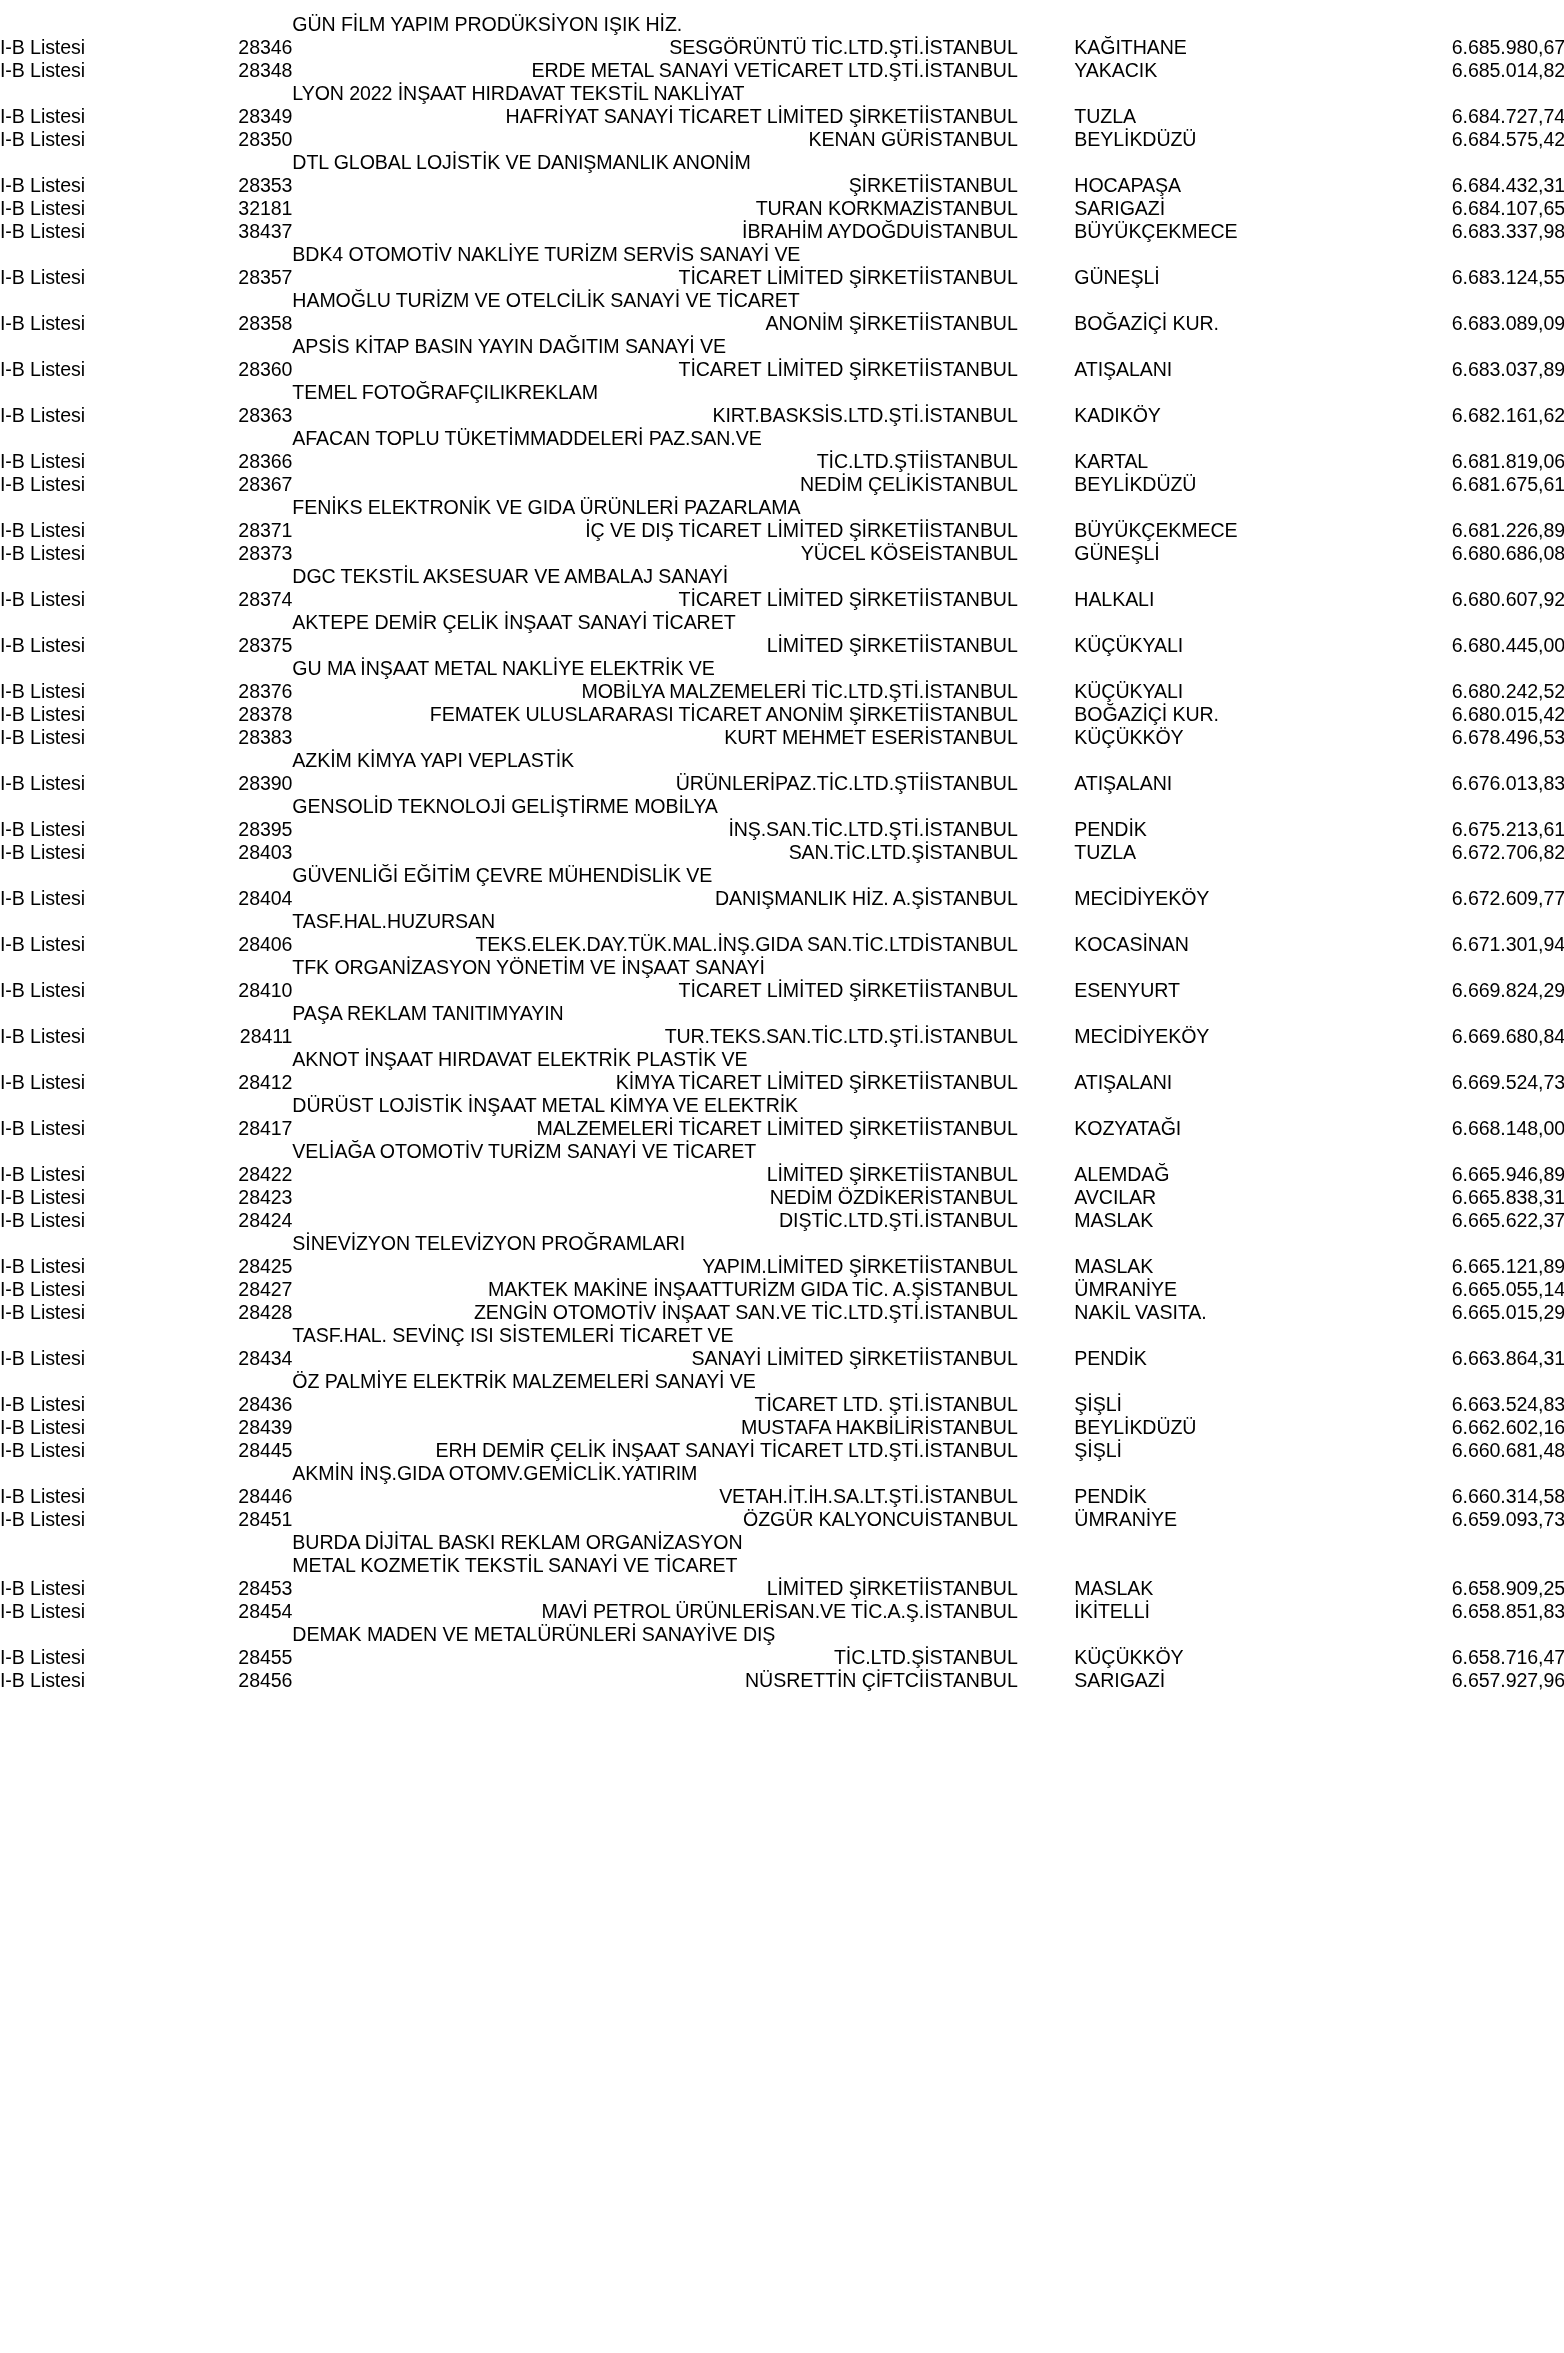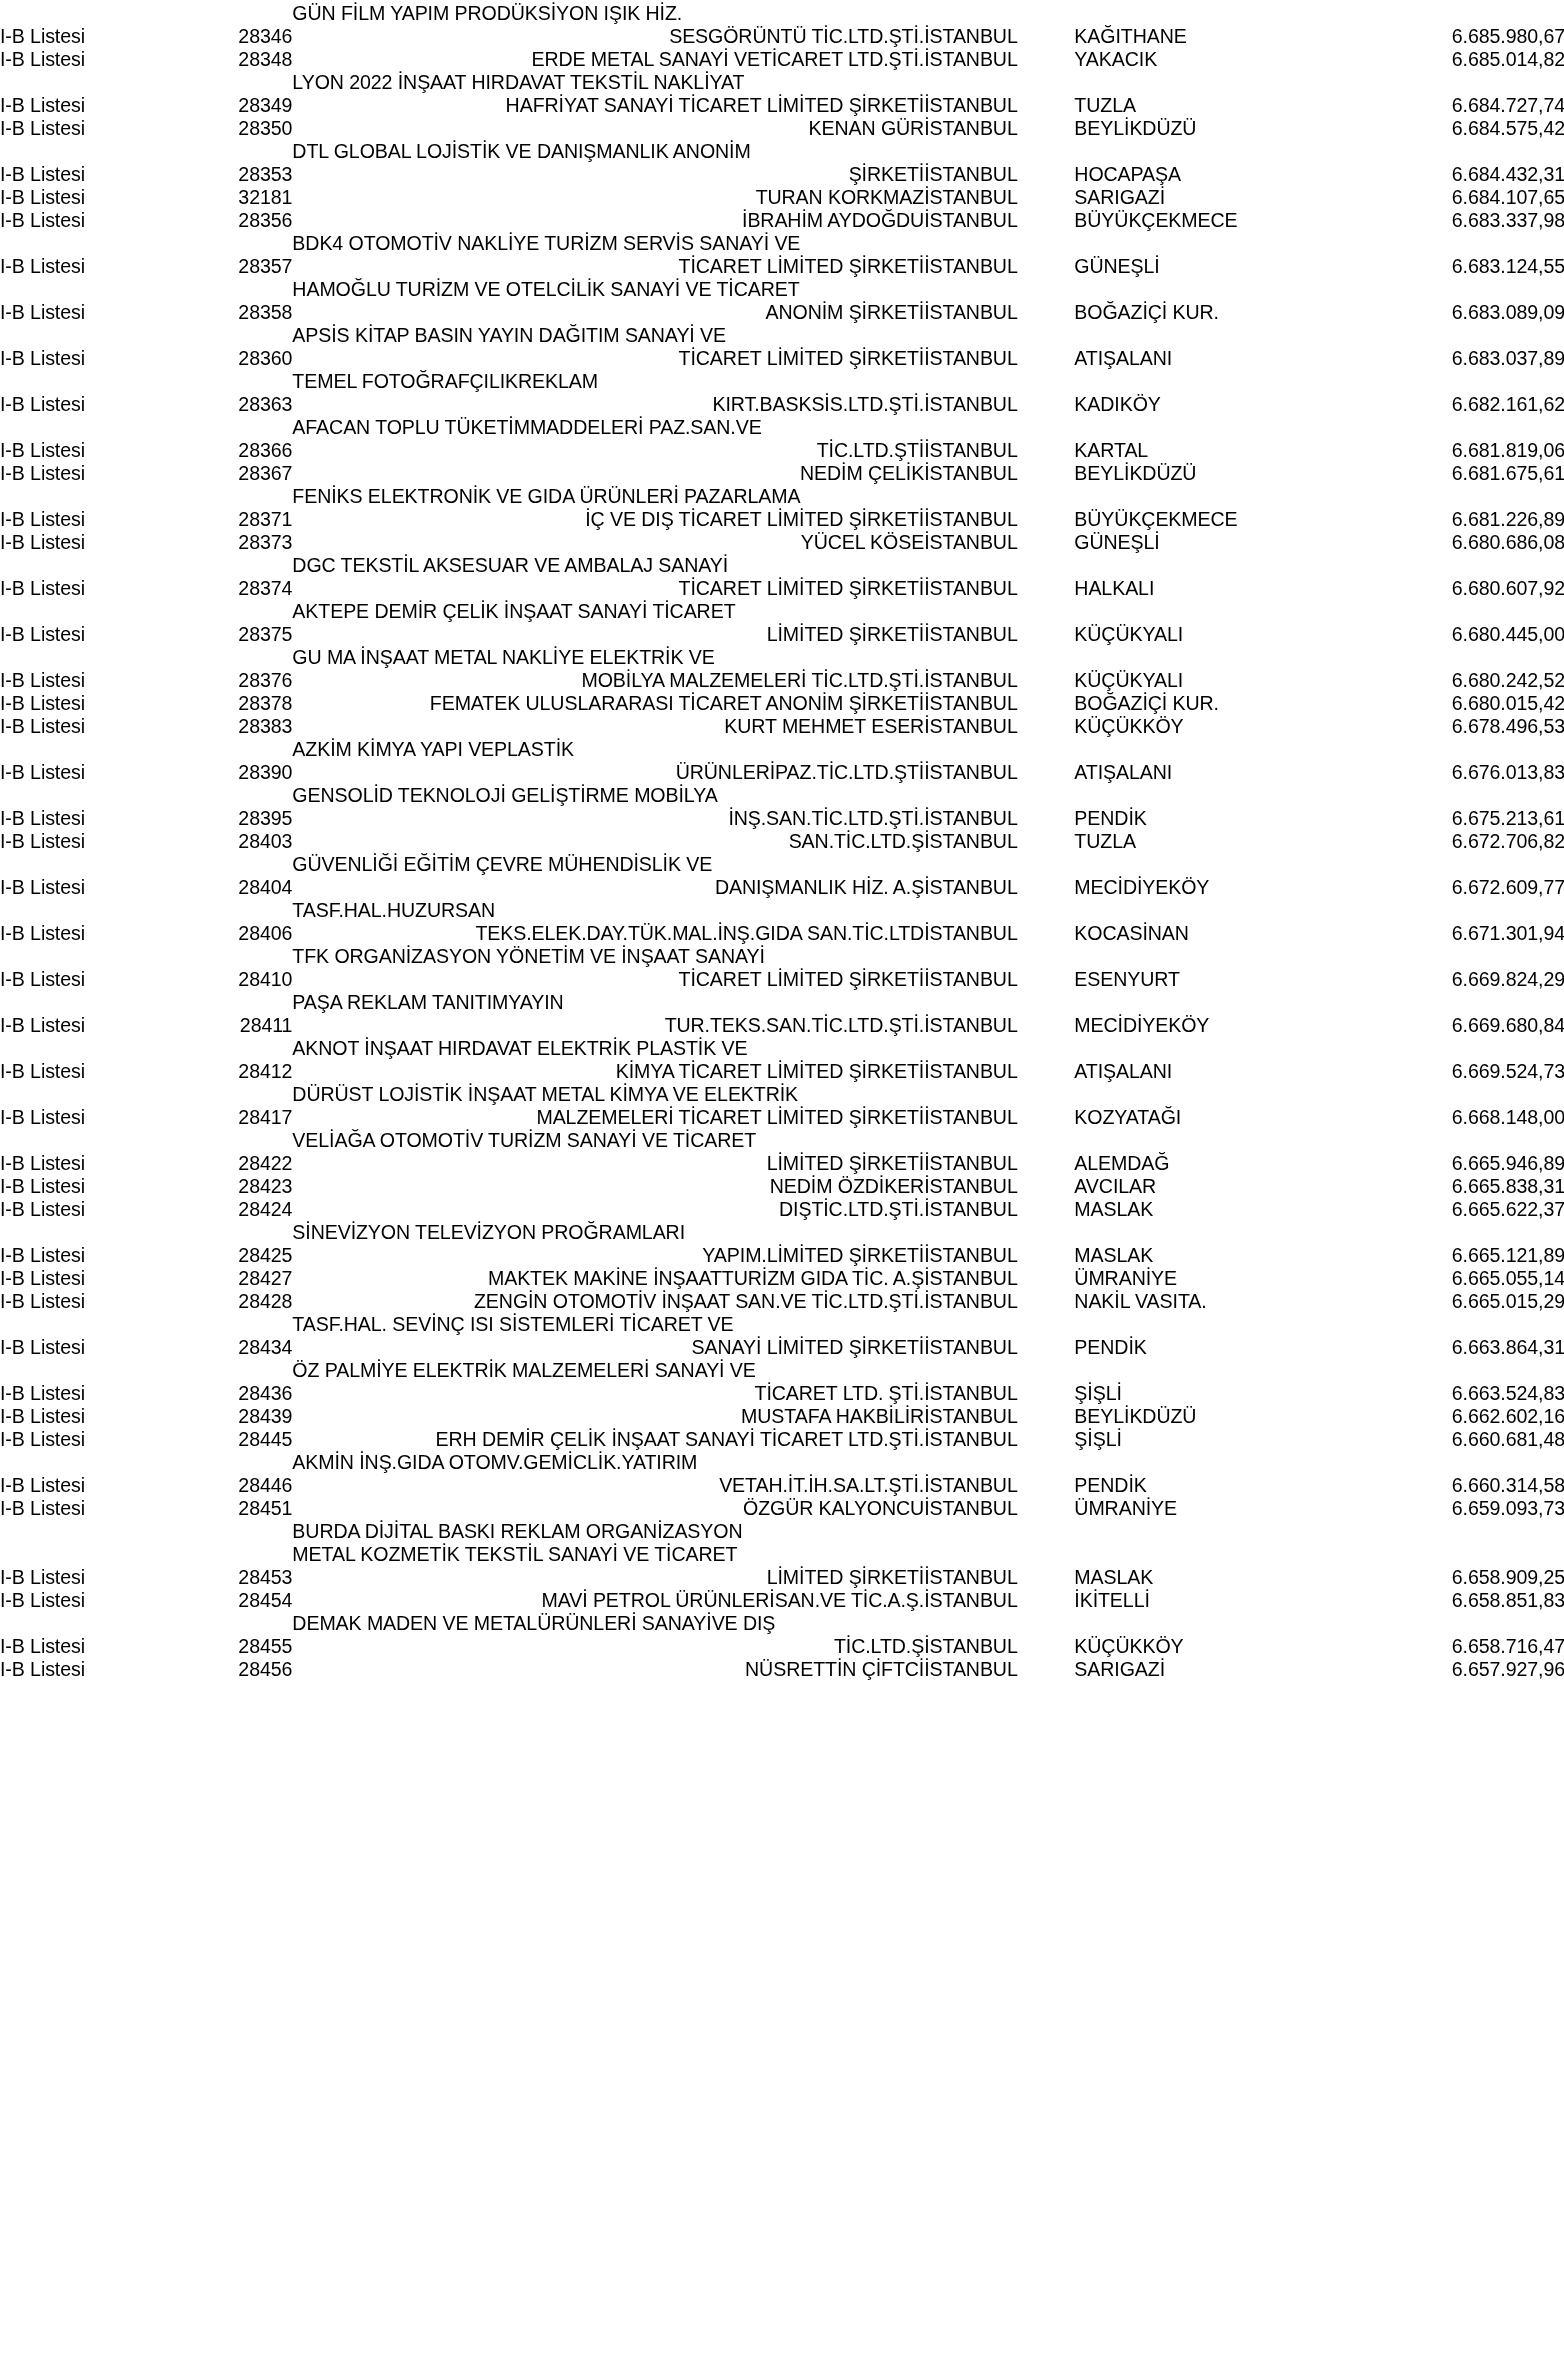--- a/index.html
+++ b/index.html
@@ -18,21 +18,21 @@
     height: 2354px;
     position: relative;
     background: #ffffff;
     overflow: hidden;
     box-sizing: border-box;
     padding: 0;
   }
   #sheet {
     position: absolute;
     left: 0;
-    top: 1px;
+    top: 12px;
     width: 1565px;
   }
   table.reg {
     border-collapse: collapse;
     border-spacing: 0;
     width: 1565px;
     table-layout: fixed;
     font-size: 19.6px;
     line-height: 1.0;
   }
@@ -151,21 +151,21 @@
           <tr class="datarow">
             <td class="list">I-B Listesi</td>
             <td class="no">32181</td>
             <td class="name">TURAN KORKMAZ</td>
             <td class="city">İSTANBUL</td>
             <td class="dist">SARIGAZİ</td>
             <td class="amt">6.684.107,65</td>
           </tr>
           <tr class="datarow">
             <td class="list">I-B Listesi</td>
-            <td class="no">28356</td>
+            <td class="no">38437</td>
             <td class="name">İBRAHİM AYDOĞDU</td>
             <td class="city">İSTANBUL</td>
             <td class="dist">BÜYÜKÇEKMECE</td>
             <td class="amt">6.683.337,98</td>
           </tr>
           <tr class="wraprow">
             <td class="list blank"></td>
             <td class="no blank"></td>
             <td class="wrapname">BDK4 OTOMOTİV NAKLİYE TURİZM SERVİS SANAYİ VE</td>
             <td class="city blank"></td>

